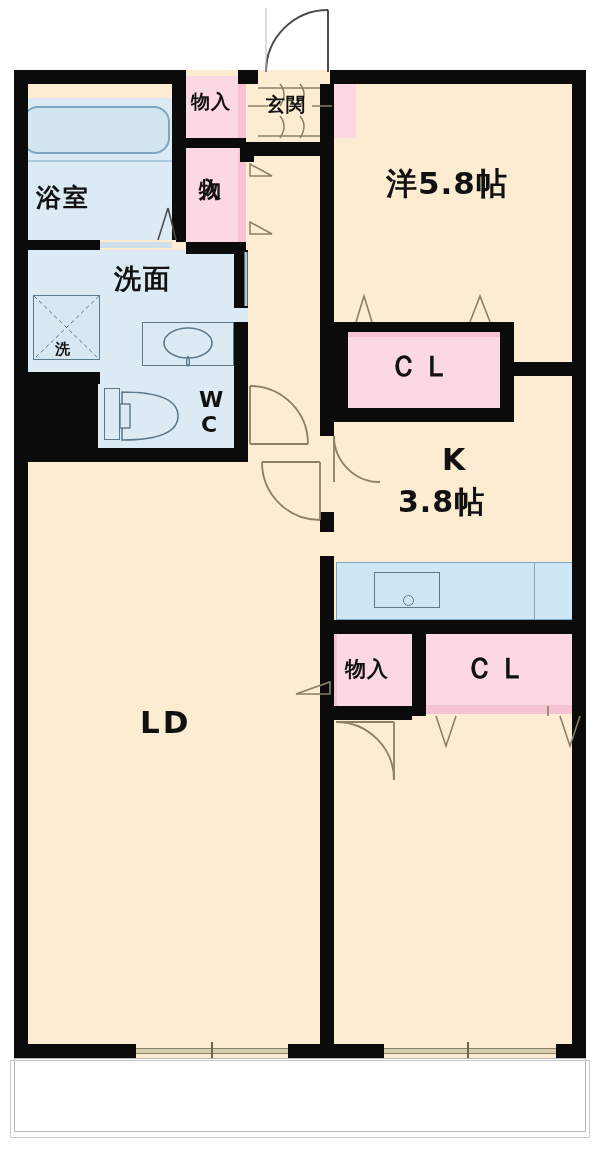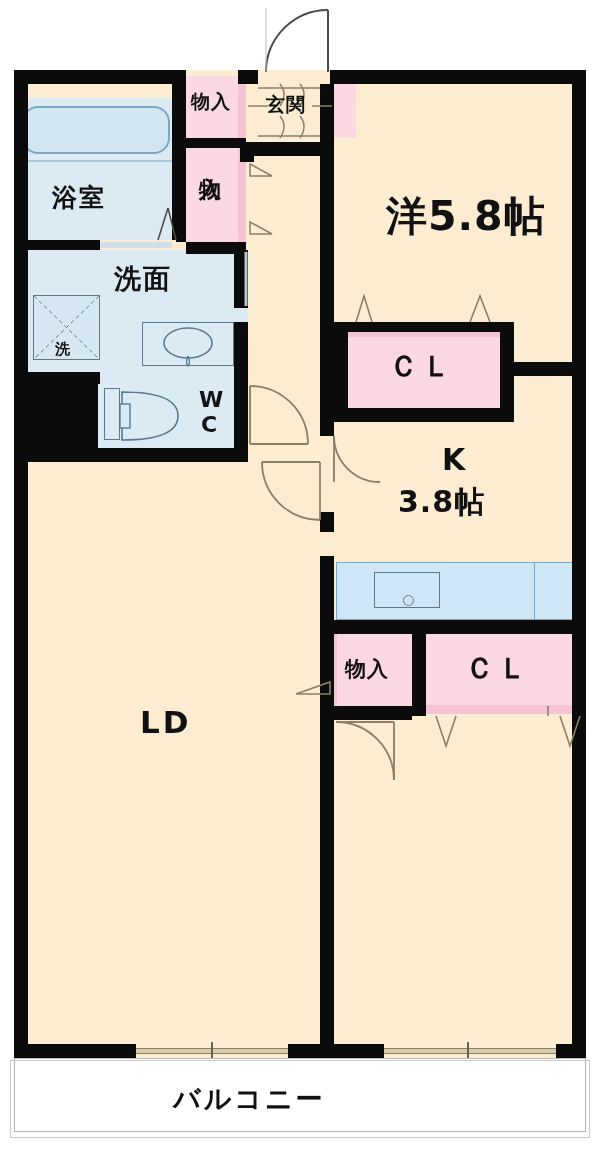--- a/index.html
+++ b/index.html
@@ -166,44 +166,43 @@
     <ellipse cx="188" cy="343" rx="24" ry="15" fill="none" stroke="#5d7a8c" stroke-width="1.6"></ellipse>
     <path d="M188,356 q-3,7 0,10 q3,-3 0,-10" fill="none" stroke="#5d7a8c" stroke-width="1.4"></path>
 
     <path d="M122,392 q56,0 56,24 q0,24 -56,24 Z" fill="#dceaf4" stroke="#5d7a8c" stroke-width="1.6"></path>
     <rect x="120" y="404" width="10" height="24" fill="#dceaf4" stroke="#5d7a8c" stroke-width="1.4"></rect>
   </svg>
 
   <div class="balcony" style="left:14px;top:1058px;width:572px;height:74px;"></div>
   <div style="position:absolute;left:10px;top:1060px;width:580px;height:78px;border:1px solid #c9c9c9;box-sizing:border-box;"></div>
 
-  <div class="lbl jp" style="left:386px;top:196px;font-size:41px;letter-spacing:1px;">洋5.8帖</div>
+  <div class="lbl jp" style="left:386px;top:168px;font-size:31px;letter-spacing:1px;">洋5.8帖</div>
 
   <div class="lbl num" style="left:442px;top:445px;font-size:30px;">K</div>
   <div class="lbl jp" style="left:398px;top:487px;font-size:30px;letter-spacing:1px;">3.8帖</div>
 
   <div class="lbl num" style="left:140px;top:707px;font-size:31px;letter-spacing:3px;">LD</div>
 
 
-  <div class="lbl jp" style="left:52px;top:185px;font-size:25px;letter-spacing:2px;">浴室</div>
+  <div class="lbl jp" style="left:36px;top:185px;font-size:25px;letter-spacing:2px;">浴室</div>
 
   <div class="lbl jp" style="left:114px;top:265px;font-size:27px;letter-spacing:2px;">洗面</div>
 
   <div class="lbl jp" style="left:55px;top:342px;font-size:15px;">洗</div>
 
   <div class="lbl num" style="left:199px;top:389px;font-size:22px;">W</div>
   <div class="lbl num" style="left:201px;top:414px;font-size:22px;">C</div>
 
   <div class="lbl jp" style="left:266px;top:95px;font-size:19px;letter-spacing:1px;">玄関</div>
 
   <div class="lbl jp" style="left:191px;top:92px;font-size:19px;letter-spacing:1px;">物入</div>
 
   <div class="lbl jp" style="left:199px;top:160px;font-size:22px;writing-mode:vertical-rl;line-height:1.05;">物入</div>
 
   <div class="lbl num" style="left:389px;top:352px;font-size:29px;letter-spacing:4px;">ＣＬ</div>
 
   <div class="lbl jp" style="left:345px;top:659px;font-size:21px;letter-spacing:1px;">物入</div>
 
   <div class="lbl num" style="left:465px;top:654px;font-size:29px;letter-spacing:4px;">ＣＬ</div>
 
-  <div class="lbl jp" style="left:173px;top:1085px;font-size:27px;letter-spacing:3px;">バルコニー</div>
 
 </div>
 
 </body></html>

